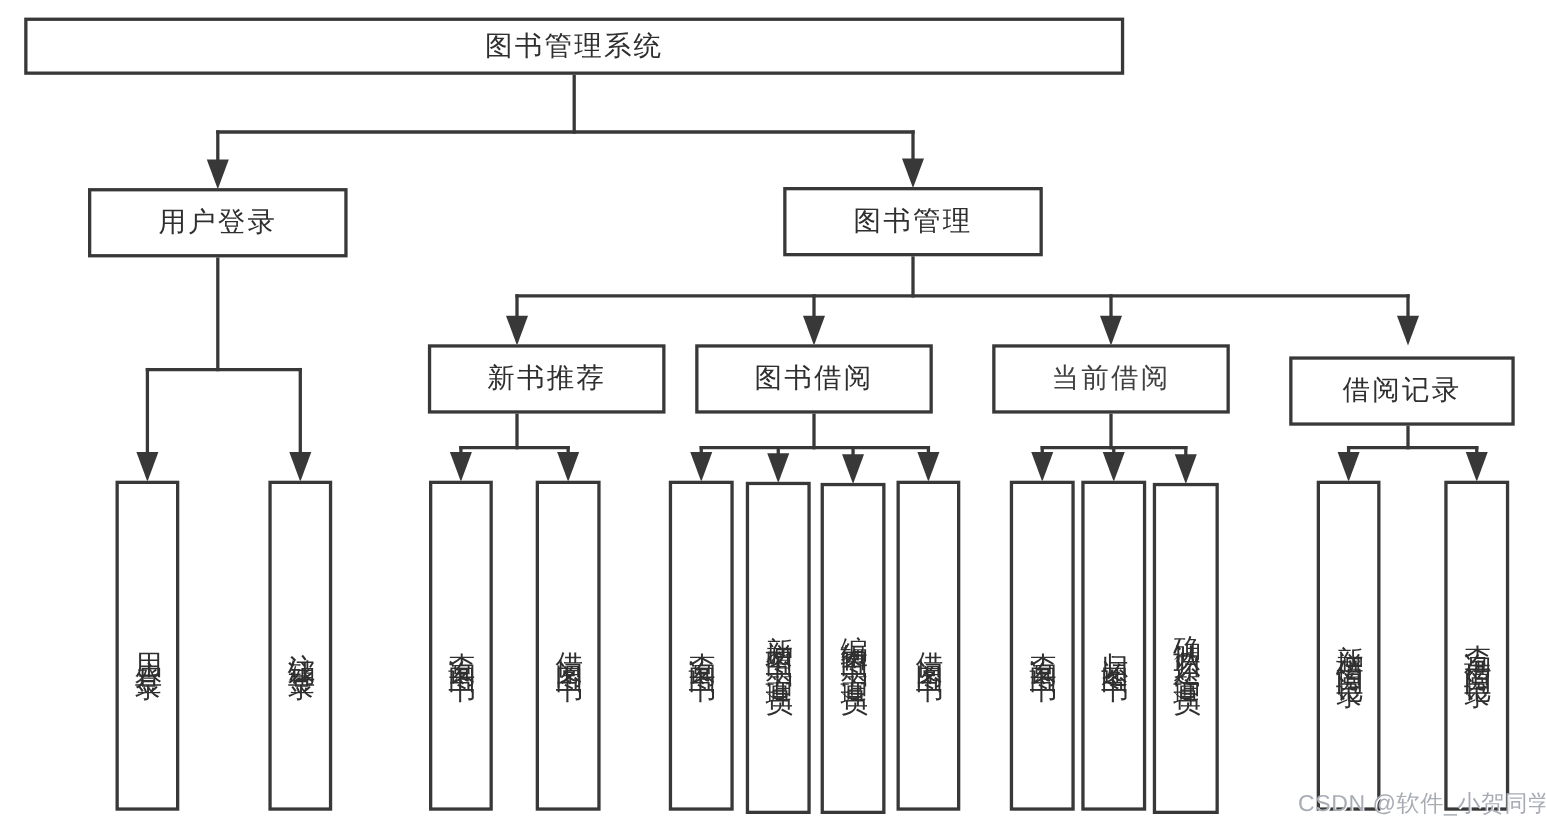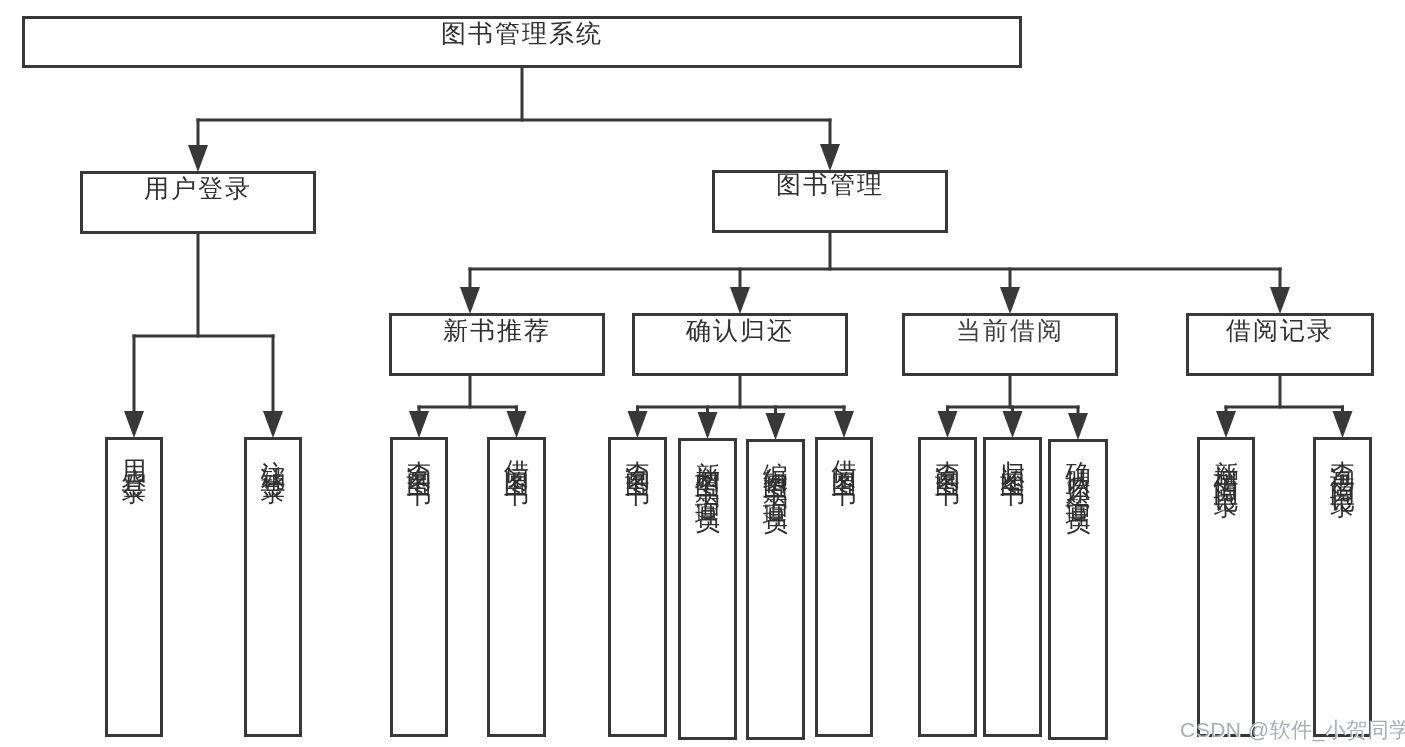--- a/index.html
+++ b/index.html
@@ -21,21 +21,21 @@
     width: 1405px;
     height: 747px;
     pointer-events: none;
   }
   .node {
     position: absolute;
     box-sizing: border-box;
     border: 3px solid #383838;
     background: #ffffff;
     display: flex;
-    align-items: flex-start;
+    align-items: center;
     justify-content: center;
     color: #2f2f2f;
     font-size: 25px;
     letter-spacing: 2px;
     text-align: center;
     line-height: 1.15;
     white-space: nowrap;
   }
   .node .lbl {
     display: block;
@@ -118,33 +118,33 @@
       <line x1="1342.5" y1="407" x2="1342.5" y2="415" stroke="#383838" stroke-width="3" stroke-linecap="square"></line>
       <polygon points="1332.5,411 1352.5,411 1342.5,438" fill="#383838"></polygon>
     </svg>
   <div id="nodes">
       <div class="node" style="left: 22px; top: 16px; width: 1000px; height: 52px; border-color: rgb(56, 56, 56); color: rgb(47, 47, 47);">
         <span class="lbl">图书管理系统</span>
       </div>
       <div class="node" style="left: 80px; top: 171px; width: 236px; height: 63px; border-color: rgb(56, 56, 56); color: rgb(47, 47, 47);">
         <span class="lbl">用户登录</span>
       </div>
-      <div class="node" style="left: 712px; top: 170px; width: 236px; height: 63px; border-color: rgb(56, 56, 56); color: rgb(47, 47, 47); font-family: Liberation Mono, monospace;">
+      <div class="node" style="left: 712px; top: 170px; width: 236px; height: 63px; border-color: rgb(56, 56, 56); color: rgb(47, 47, 47);">
         <span class="lbl">图书管理</span>
       </div>
       <div class="node" style="left: 362px; top: 313px; width: 216px; height: 63px; border-color: rgb(56, 56, 56); color: rgb(47, 47, 47); margin-left: 27px;">
         <span class="lbl">新书推荐</span>
       </div>
       <div class="node" style="left: 632px; top: 313px; width: 216px; height: 63px; border-color: rgb(56, 56, 56); color: rgb(47, 47, 47);">
-        <span class="lbl">确认归还</span>
+        <span class="lbl">图书借阅</span>
       </div>
       <div class="node" style="left: 902px; top: 313px; width: 216px; height: 63px; border-color: rgb(56, 56, 56); color: #404040;">
         <span class="lbl">当前借阅</span>
       </div>
-      <div class="node" style="left: 1172px; top: 313px; width: 188px; height: 63px; border-color: rgb(56, 56, 56); color: rgb(47, 47, 47); margin-left: 14px;">
+      <div class="node" style="left: 1172px; top: 324px; width: 205px; height: 63px; border-color: rgb(56, 56, 56); color: rgb(47, 47, 47);">
         <span class="lbl">借阅记录</span>
       </div>
       <div class="node v" style="left: 105px; top: 437px; width: 58px; height: 300px; border-color: rgb(56, 56, 56); color: rgb(47, 47, 47);">
         <span class="lbl">用户登录</span>
       </div>
       <div class="node v" style="left: 244px; top: 437px; width: 58px; height: 300px; border-color: rgb(56, 56, 56); color: rgb(47, 47, 47);">
         <span class="lbl">注销登录</span>
       </div>
       <div class="node v" style="left: 390px; top: 437px; width: 58px; height: 300px; border-color: rgb(56, 56, 56); color: rgb(47, 47, 47);">
         <span class="lbl">查询图书</span>

